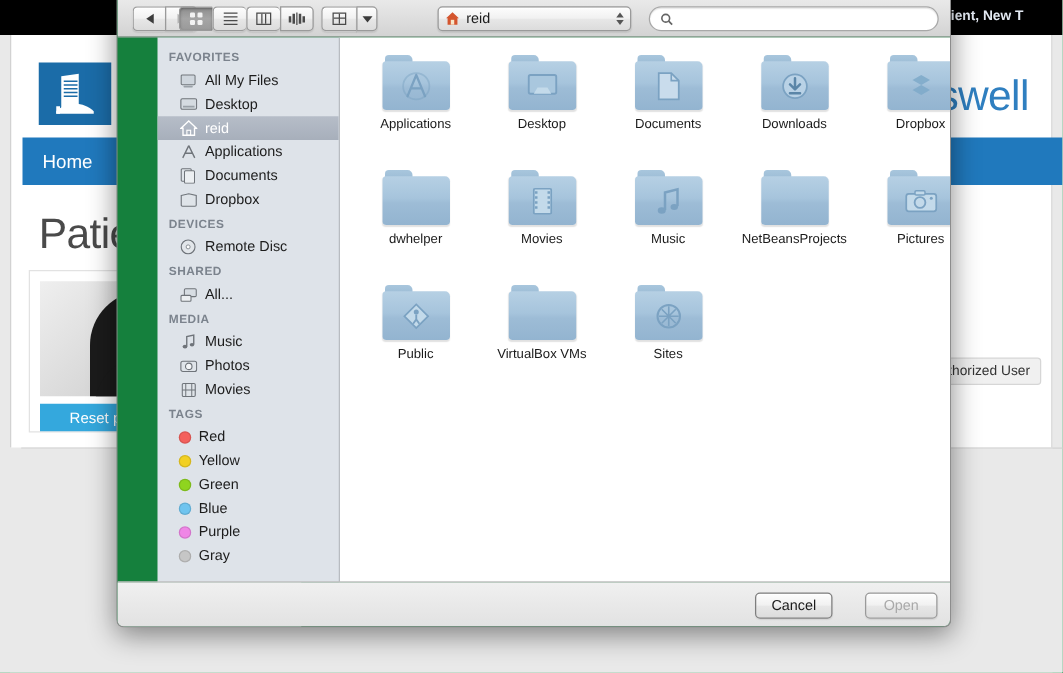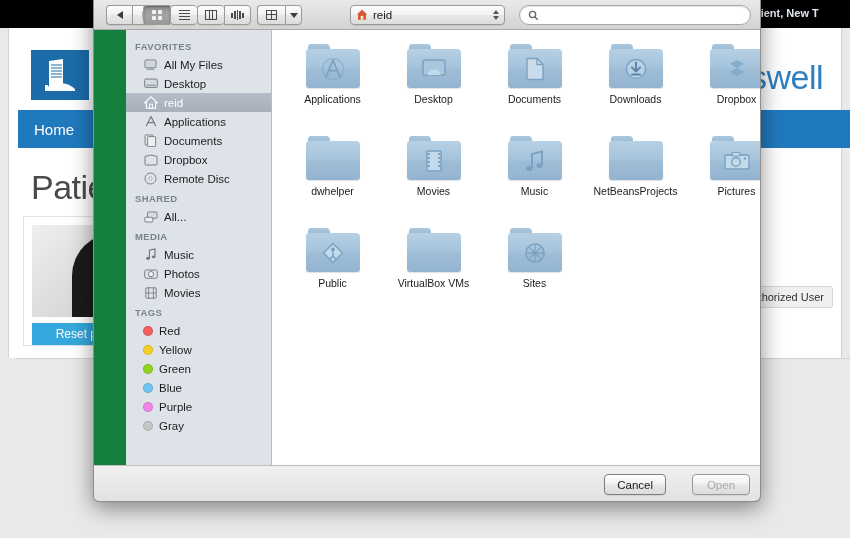--- a/index.html
+++ b/index.html
@@ -486,20 +486,21 @@
 
       <div class="sb-item">
         <span class="sb-ico">
           <svg width="14" height="12" viewBox="0 0 14 12">
               <path d="M1 2.4 L7 1 L13 2.4 L13 10 Q13 11 12 11 L2 11 Q1 11 1 10 Z" fill="#dfe4e9" stroke="#6f747a" stroke-width="0.9"></path>
             </svg>
         </span>
         <span>Dropbox</span>
       </div>
 
+      <div class="sb-header">DEVICES</div>
       <div class="sb-item">
         <span class="sb-ico">
           <svg width="13" height="13" viewBox="0 0 13 13">
               <circle cx="6.5" cy="6.5" r="5.5" fill="#e2e6ea" stroke="#6f747a" stroke-width="0.9"></circle>
               <circle cx="6.5" cy="6.5" r="1.6" fill="#fff" stroke="#8a9096" stroke-width="0.8"></circle>
             </svg>
         </span>
         <span>Remote Disc</span>
       </div>
 

